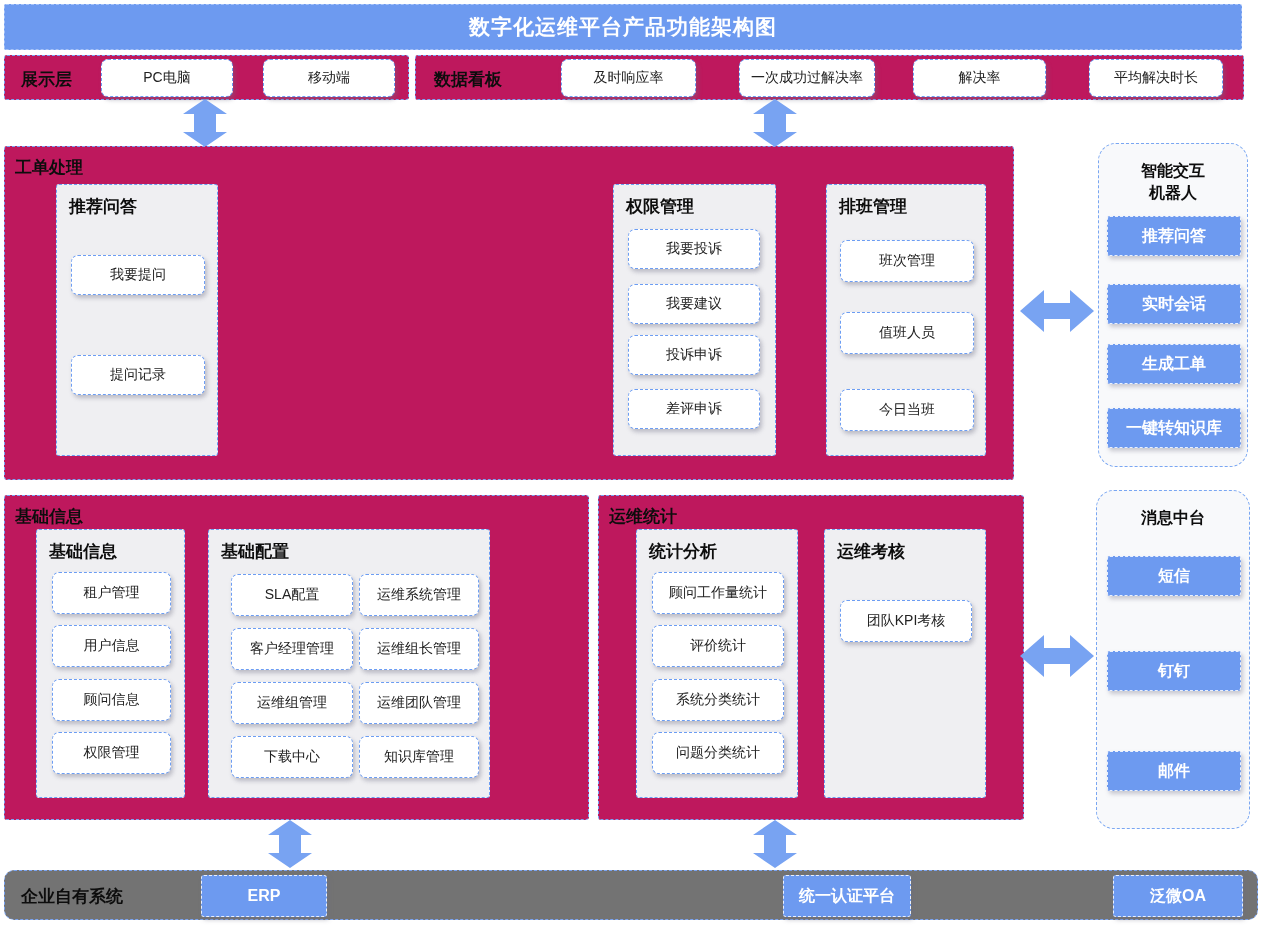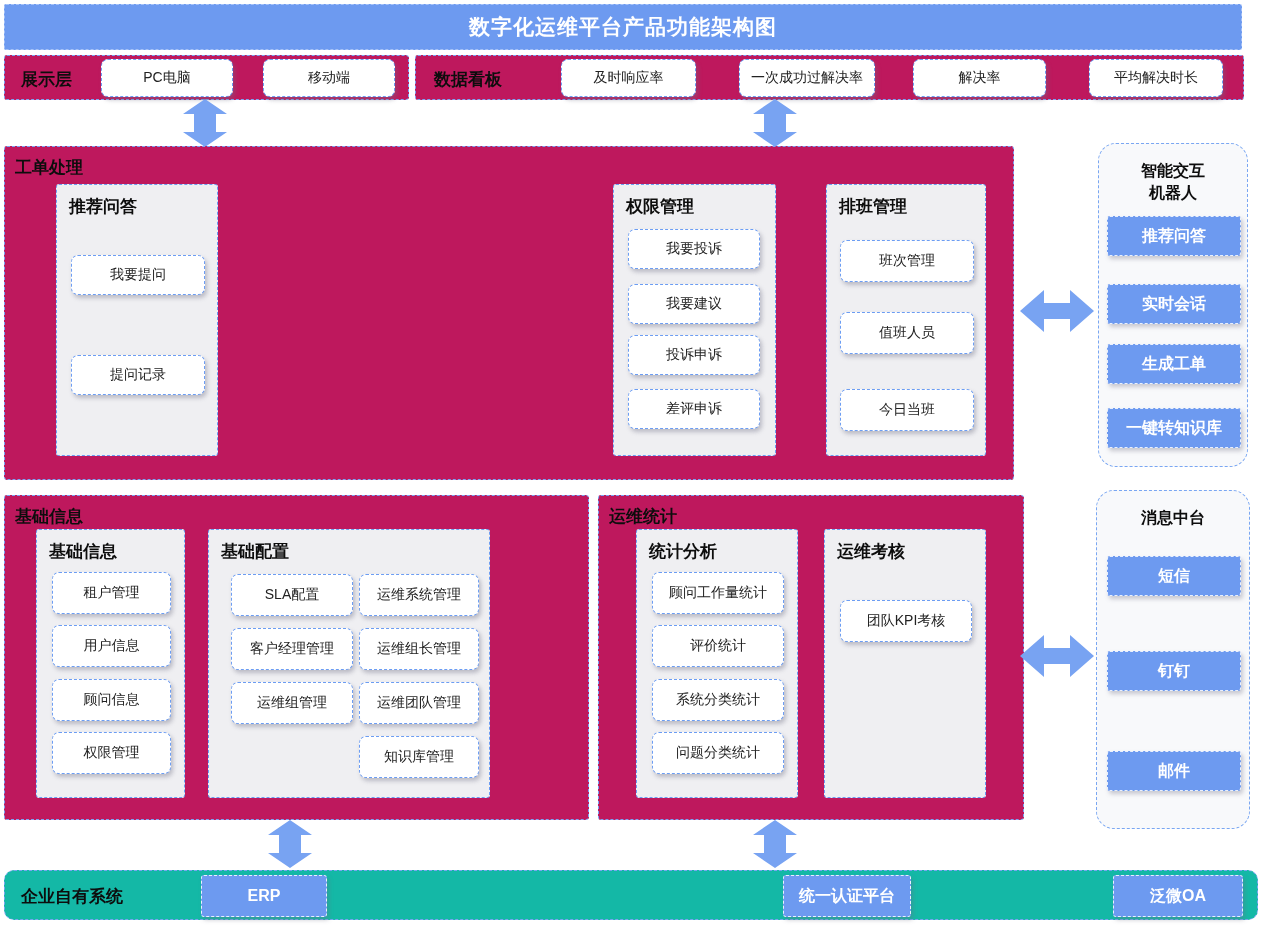--- a/index.html
+++ b/index.html
@@ -110,20 +110,21 @@
     </div>
 
     <div class="grp" style="left:203px;top:33px;width:280px;height:267px">
       <span class="grp-title">基础配置</span>
       <div class="ibox" style="left:22px;top:44px;width:120px;height:40px">SLA配置</div>
       <div class="ibox" style="left:150px;top:44px;width:118px;height:40px">运维系统管理</div>
       <div class="ibox" style="left:22px;top:98px;width:120px;height:40px">客户经理管理</div>
       <div class="ibox" style="left:150px;top:98px;width:118px;height:40px">运维组长管理</div>
       <div class="ibox" style="left:22px;top:152px;width:120px;height:40px">运维组管理</div>
       <div class="ibox" style="left:150px;top:152px;width:118px;height:40px">运维团队管理</div>
+      <div class="ibox" style="left:22px;top:206px;width:120px;height:40px">下载中心</div>
       <div class="ibox" style="left:150px;top:206px;width:118px;height:40px">知识库管理</div>
     </div>
   </div>
 
   <div class="sec" style="left:598px;top:495px;width:424px;height:323px">
     <span class="sec-label" style="left:10px;top:9px">运维统计</span>
 
     <div class="grp" style="left:37px;top:33px;width:160px;height:267px">
       <span class="grp-title">统计分析</span>
       <div class="ibox" style="left:15px;top:42px;width:130px;height:40px">顾问工作量统计</div>
@@ -155,20 +156,20 @@
     <svg width="44" height="48" viewBox="0 0 44 48">
         <polygon points="22,0 44,15 33,15 33,33 44,33 22,48 0,33 11,33 11,15 0,15" fill="#78A3F2"></polygon>
       </svg>
   </div>
   <div class="arrow" style="left:753px;top:820px">
     <svg width="44" height="48" viewBox="0 0 44 48">
         <polygon points="22,0 44,15 33,15 33,33 44,33 22,48 0,33 11,33 11,15 0,15" fill="#78A3F2"></polygon>
       </svg>
   </div>
 
-  <div class="sec" style="left:4px;top:870px;width:1252px;height:48px;background:#14b8a6;border-radius:10px">
+  <div class="sec" style="left:4px;top:870px;width:1252px;height:48px;background:#737373;border-radius:10px">
     <span class="sec-label" style="left:16px;top:14px">企业自有系统</span>
     <div class="bluebtn" style="left:196px;top:4px;width:124px;height:40px">ERP</div>
     <div class="bluebtn" style="left:778px;top:4px;width:126px;height:40px">统一认证平台</div>
     <div class="bluebtn" style="left:1108px;top:4px;width:128px;height:40px">泛微OA</div>
   </div>
 
 </div>
 
 </body></html>

